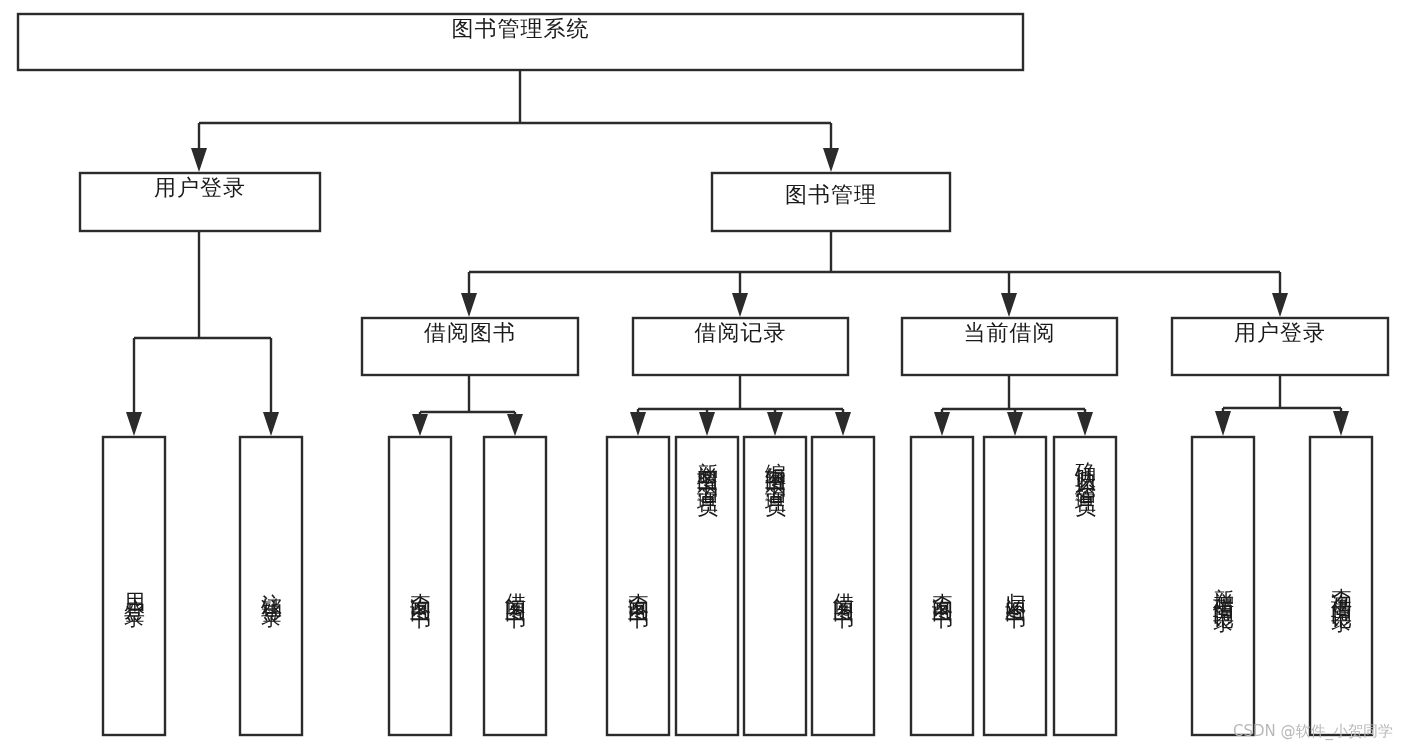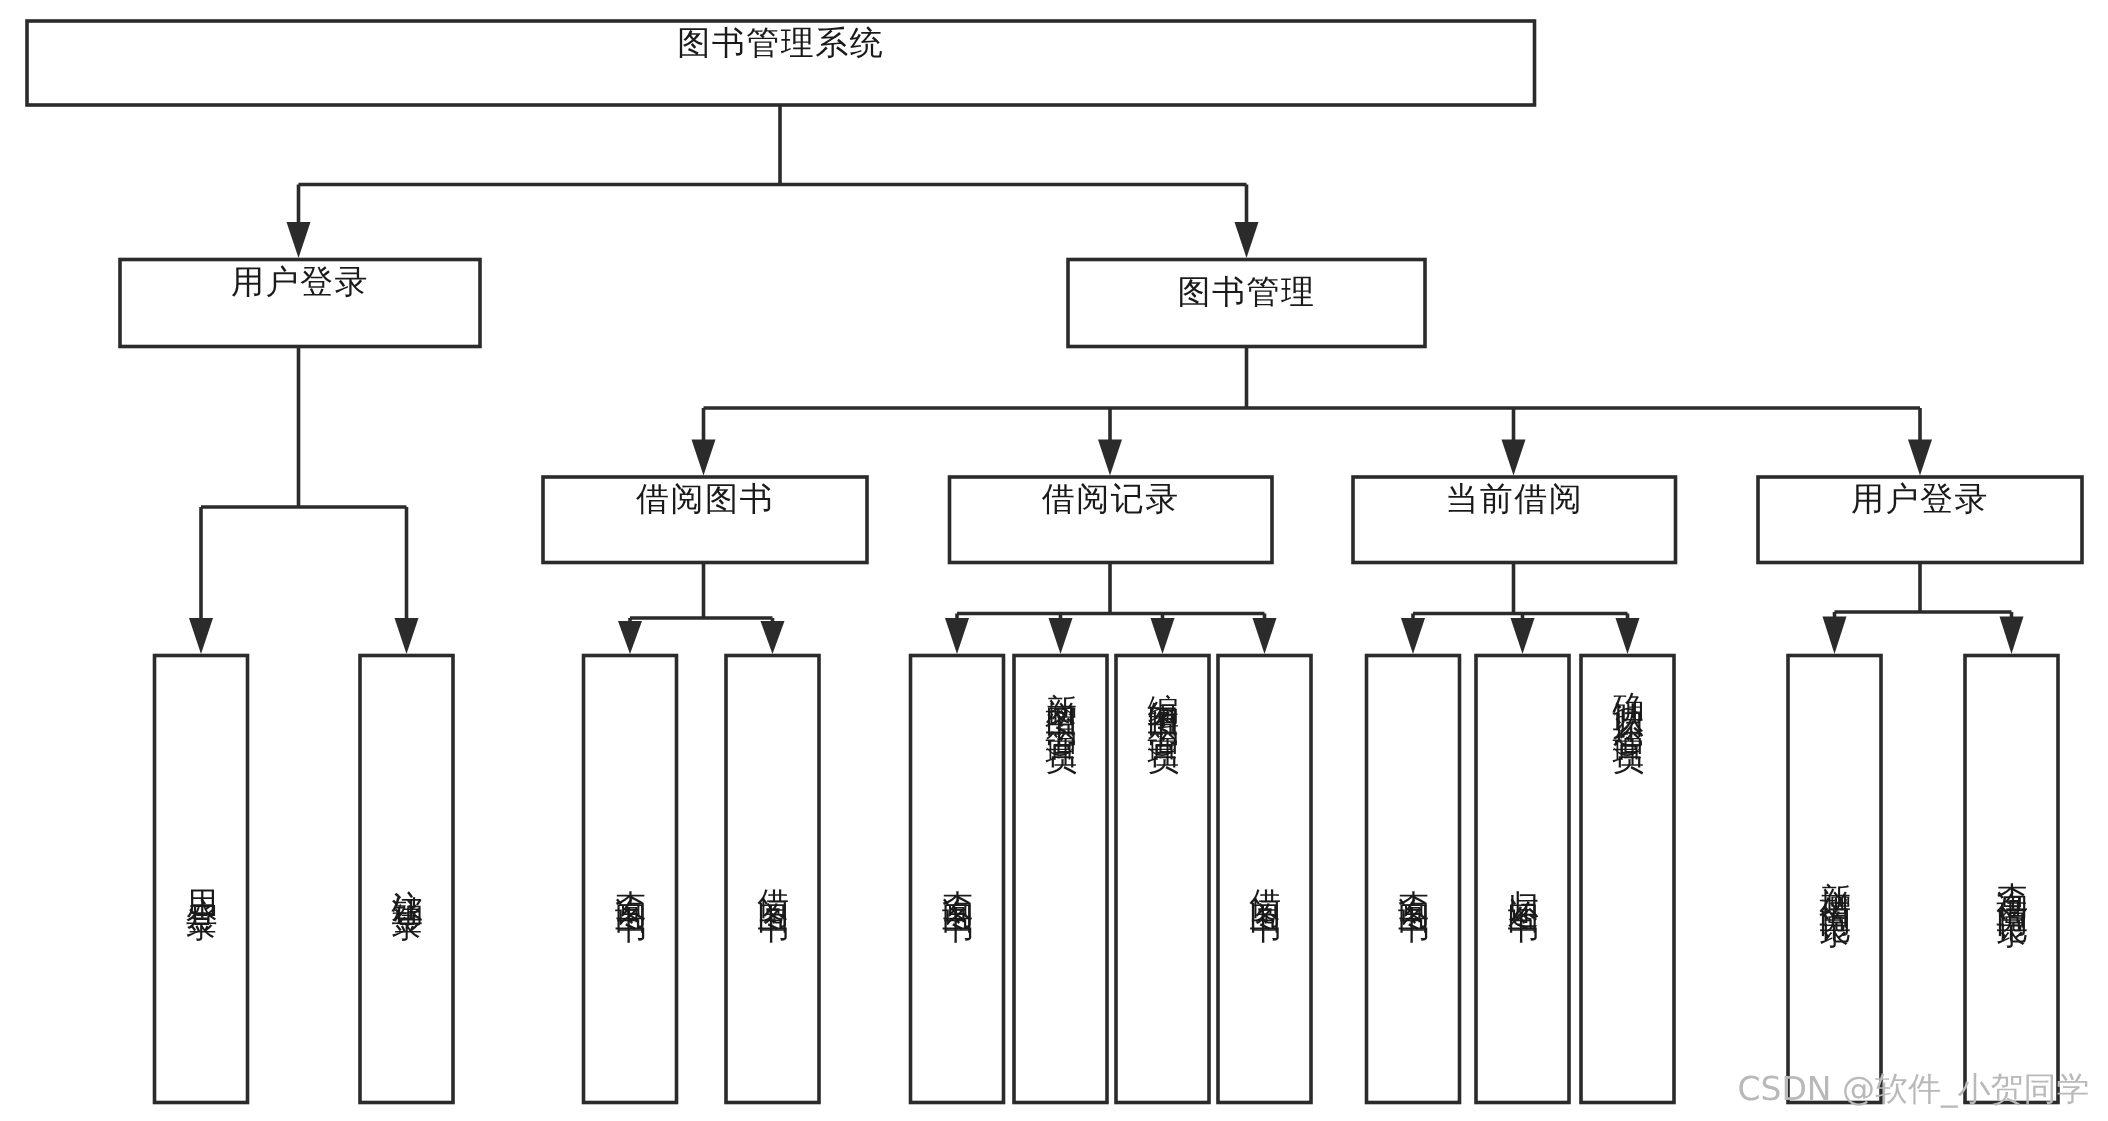--- a/index.html
+++ b/index.html
@@ -67,21 +67,21 @@
     font-size: 22px;
     color: #1a1a1a;
     white-space: nowrap;
     letter-spacing: 1px;
   }
   #watermark {
     position: absolute;
     right: 12px;
     bottom: 6px;
     font-family: "DejaVu Sans", "Liberation Sans", sans-serif;
-    font-size: 22px;
+    font-size: 15px;
     color: #b9b9b9;
     white-space: nowrap;
     pointer-events: none;
     margin-left: 34px;
   }
 </style>
 </head>
 <body>
 
 <svg id="diagram" viewBox="0 0 1405 747" xmlns="http://www.w3.org/2000/svg">

